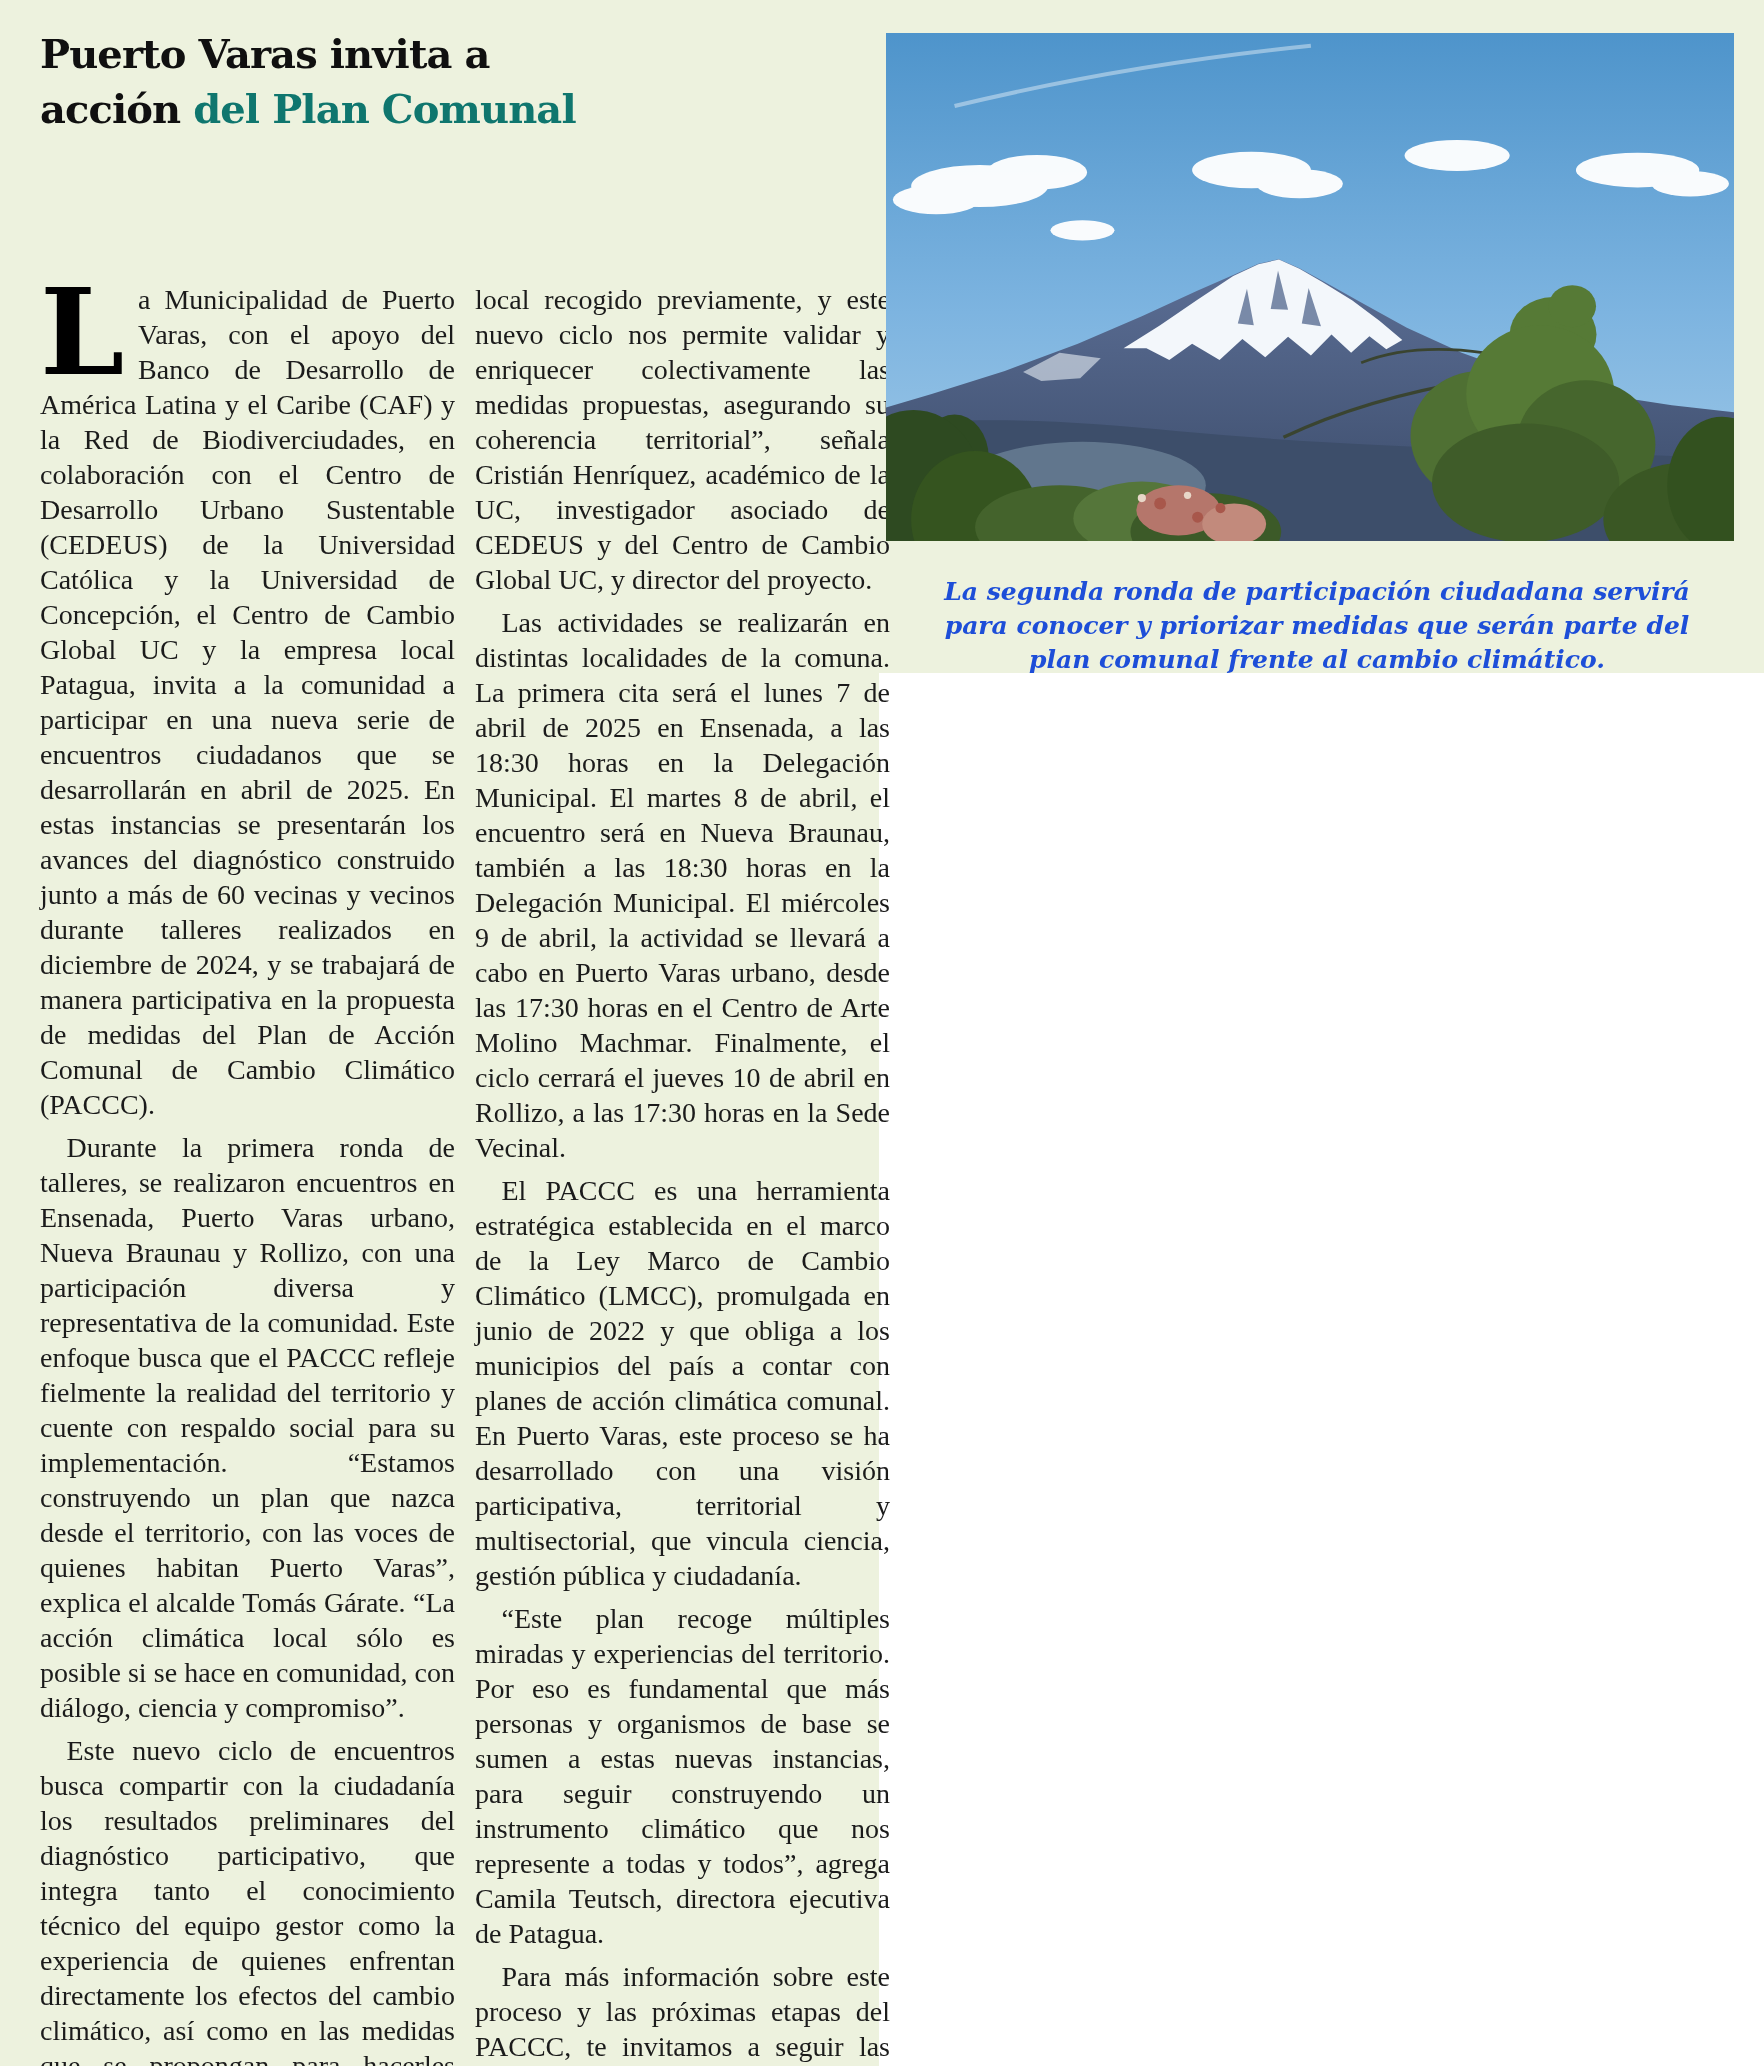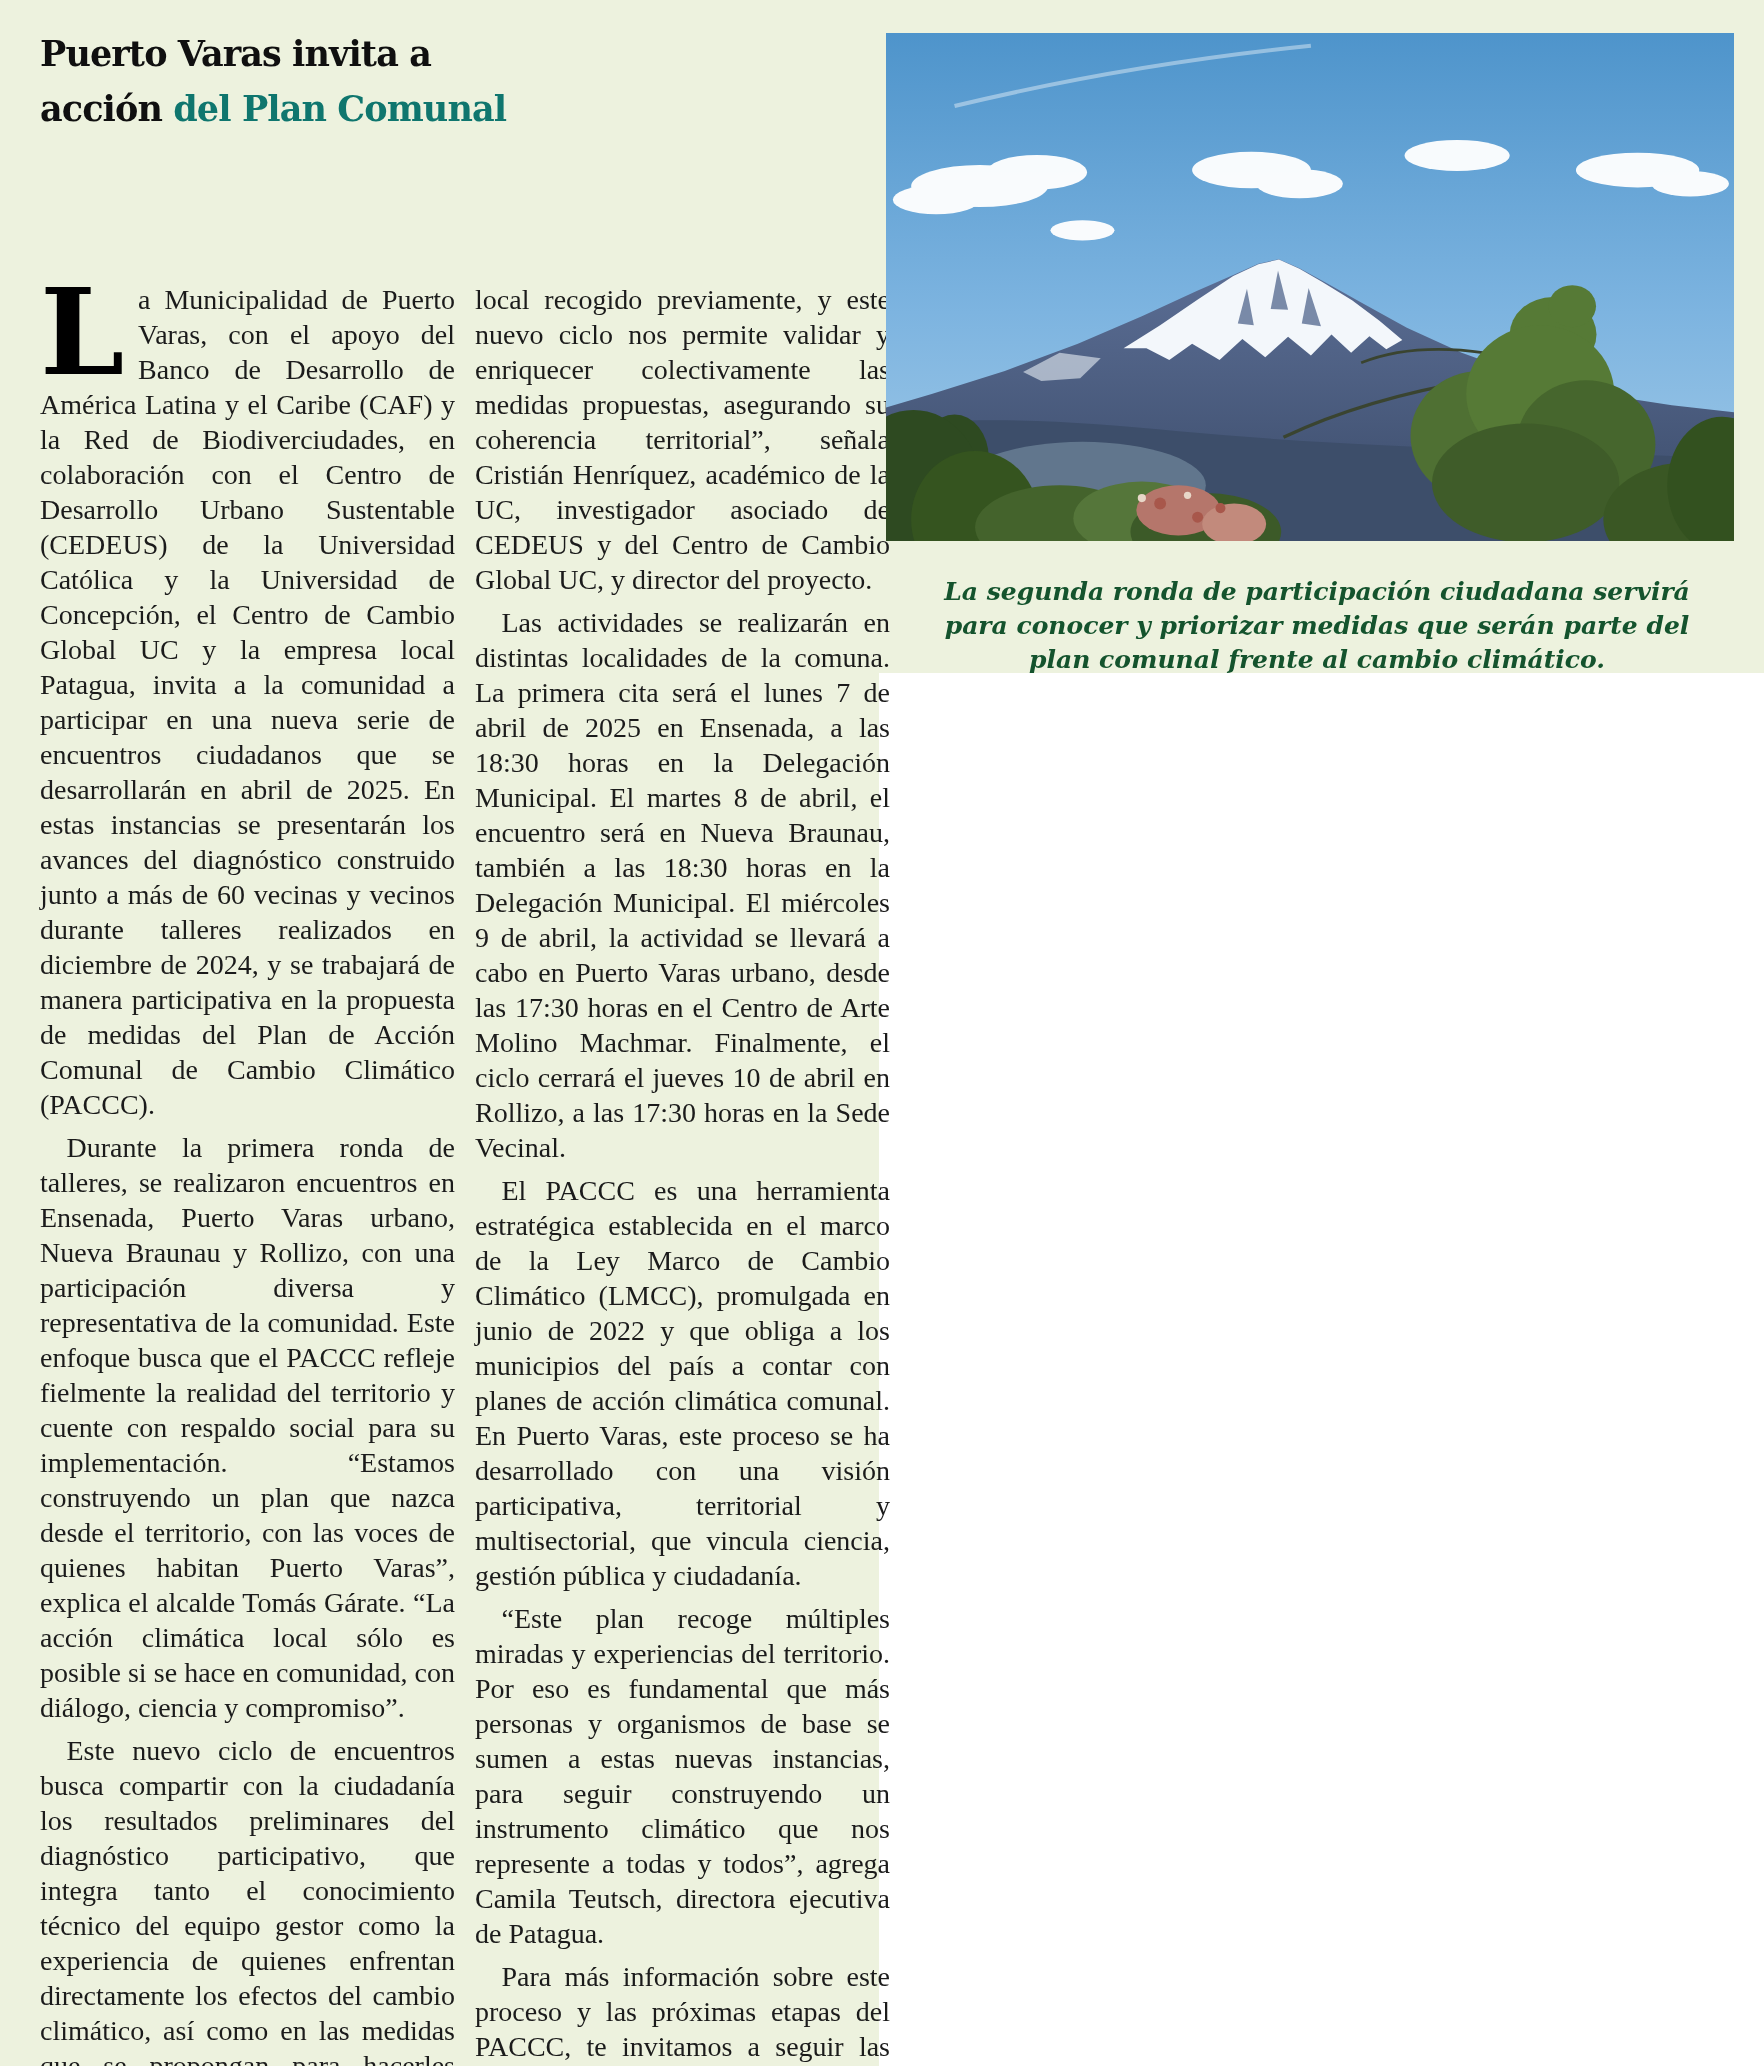--- a/index.html
+++ b/index.html
@@ -11,21 +11,21 @@
     color:#1b1b1b;
   }
   .white-panel{
     position:absolute;left:879px;top:673px;width:886px;height:1393px;
     background:#ffffff;
   }
   
   .headline{
     position:absolute;left:40px;top:25.6px;width:741px;
     font-family:"DejaVu Serif", serif;font-weight:700;
-    font-size:35px;line-height:55px;letter-spacing:-0.9px;
+    font-size:40px;line-height:55px;letter-spacing:-0.9px;
     color:#101010;
   }
   .headline .green{color:#0f766e;}
   
   .col{
     position:absolute;top:282px;width:415px;
     font-size:28px;line-height:35px;
     text-align:justify;hyphens:none;
   }
   .col p{margin:0;}
@@ -42,21 +42,21 @@
   .photo{
     position:absolute;left:886px;top:33px;width:848px;height:508px;
   }
   .photo svg{display:block;width:100%;height:100%;}
   
   .caption{
     position:absolute;left:933px;top:575px;width:768px;
     text-align:center;
     font-family:"DejaVu Serif", serif;
     font-weight:700;font-style:italic;
-    font-size:25px;line-height:34px;color:#14532d;
+    font-size:25px;line-height:34px;color:#1d4ed8;
   }
 </style>
 </head>
 <body>
 
 <div class="page">
 
   <div class="headline">
     <div><span>Puerto Varas invita a</span><span class="green"></span></div>
     <div><span>acción </span><span class="green">del Plan Comunal</span></div>

